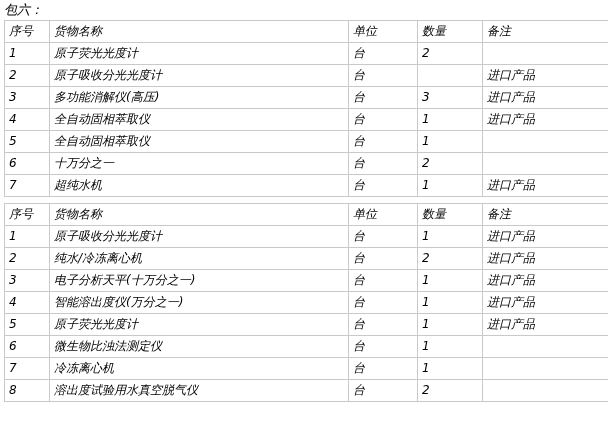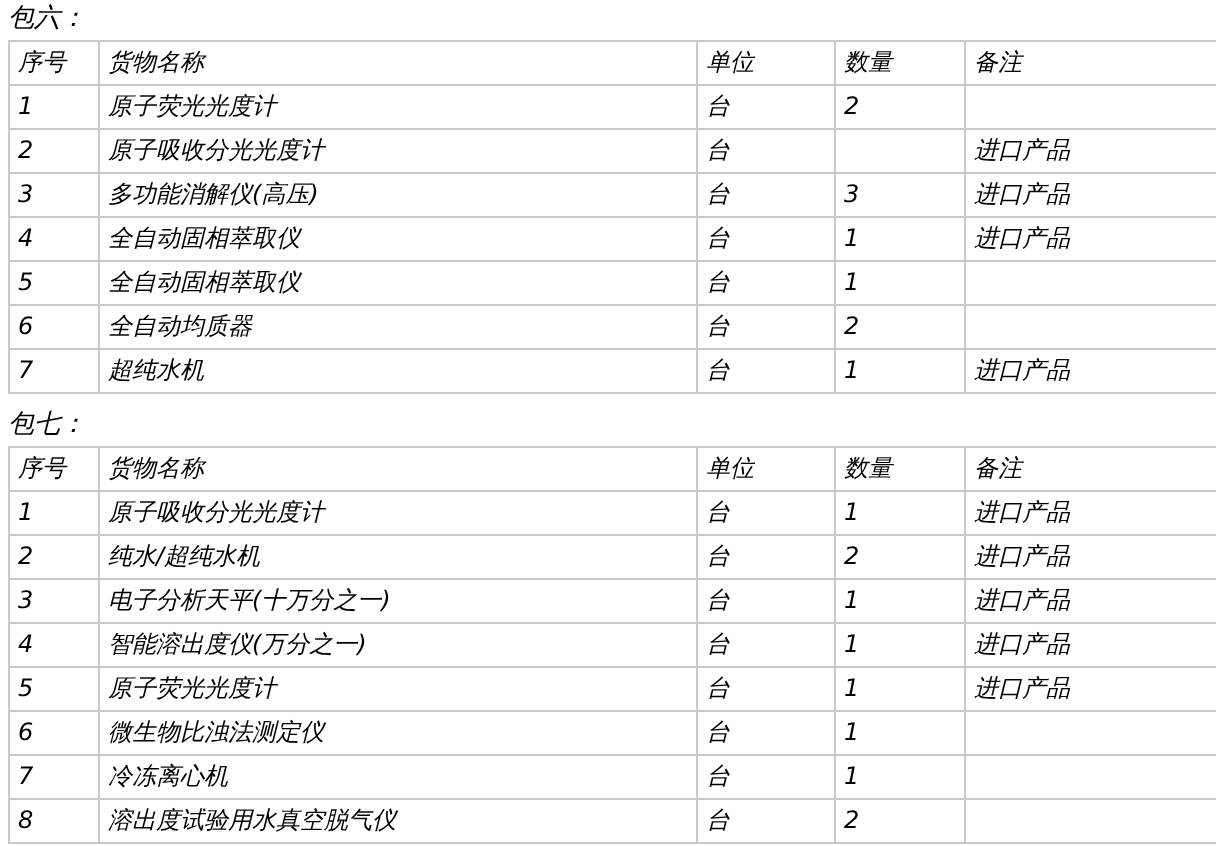--- a/index.html
+++ b/index.html
@@ -98,57 +98,56 @@
       </tr>
       <tr>
         <td class="c-no">5</td>
         <td class="c-name">全自动固相萃取仪</td>
         <td class="c-unit">台</td>
         <td class="c-qty">1</td>
         <td class="c-note"></td>
       </tr>
       <tr>
         <td class="c-no">6</td>
-        <td class="c-name">全自动均质器</td>
+        <td class="c-name">十万分之一</td>
         <td class="c-unit">台</td>
         <td class="c-qty">2</td>
         <td class="c-note"></td>
       </tr>
       <tr>
         <td class="c-no">7</td>
         <td class="c-name">超纯水机</td>
         <td class="c-unit">台</td>
         <td class="c-qty">1</td>
         <td class="c-note">进口产品</td>
       </tr>
     </tbody>
   </table>
 
   <div class="gap"></div>
 
-  <div class="section-title">包七：</div>
   <table class="pkg">
     <tbody>
       <tr>
         <td class="c-no">序号</td>
         <td class="c-name">货物名称</td>
         <td class="c-unit">单位</td>
         <td class="c-qty">数量</td>
         <td class="c-note">备注</td>
       </tr>
       <tr>
         <td class="c-no">1</td>
         <td class="c-name">原子吸收分光光度计</td>
         <td class="c-unit">台</td>
         <td class="c-qty">1</td>
         <td class="c-note">进口产品</td>
       </tr>
       <tr>
         <td class="c-no">2</td>
-        <td class="c-name">纯水/超纯水机</td>
+        <td class="c-name">纯水/冷冻离心机</td>
         <td class="c-unit">台</td>
         <td class="c-qty">2</td>
         <td class="c-note">进口产品</td>
       </tr>
       <tr>
         <td class="c-no">3</td>
         <td class="c-name">电子分析天平(十万分之一)</td>
         <td class="c-unit">台</td>
         <td class="c-qty">1</td>
         <td class="c-note">进口产品</td>

